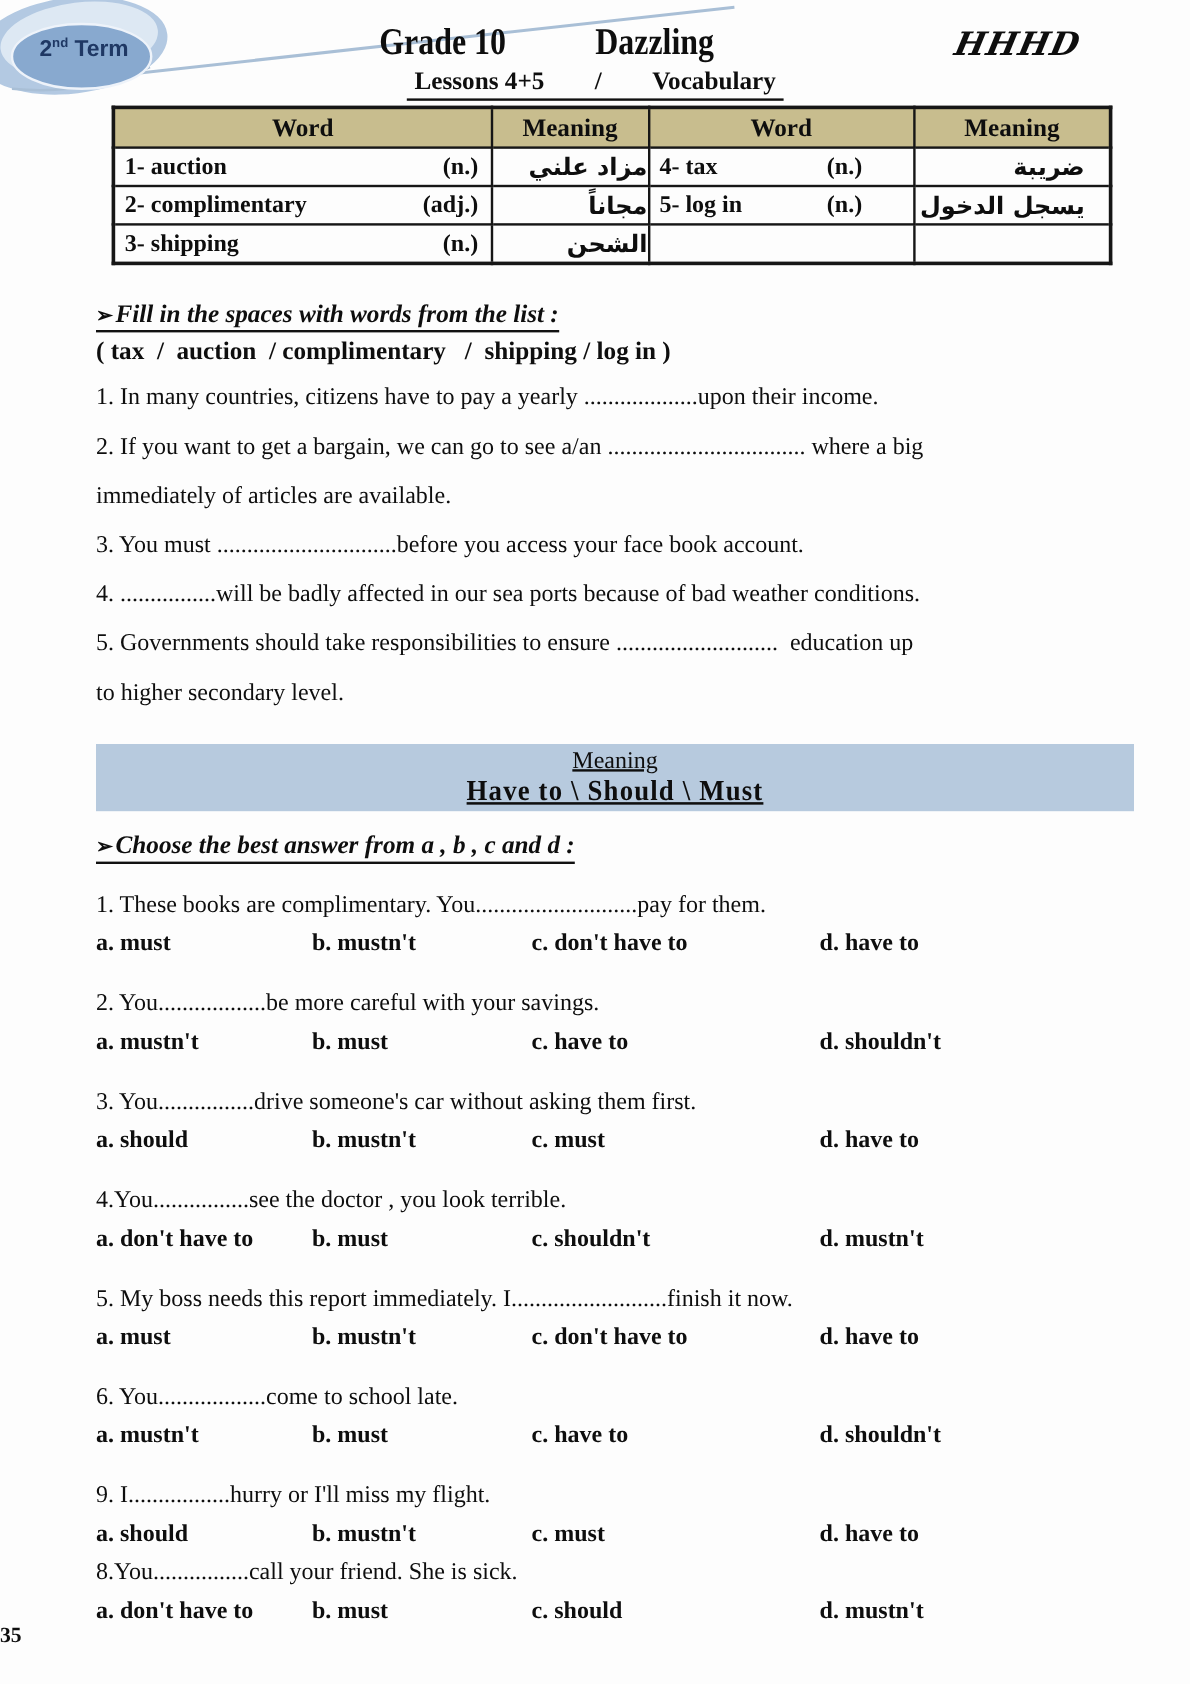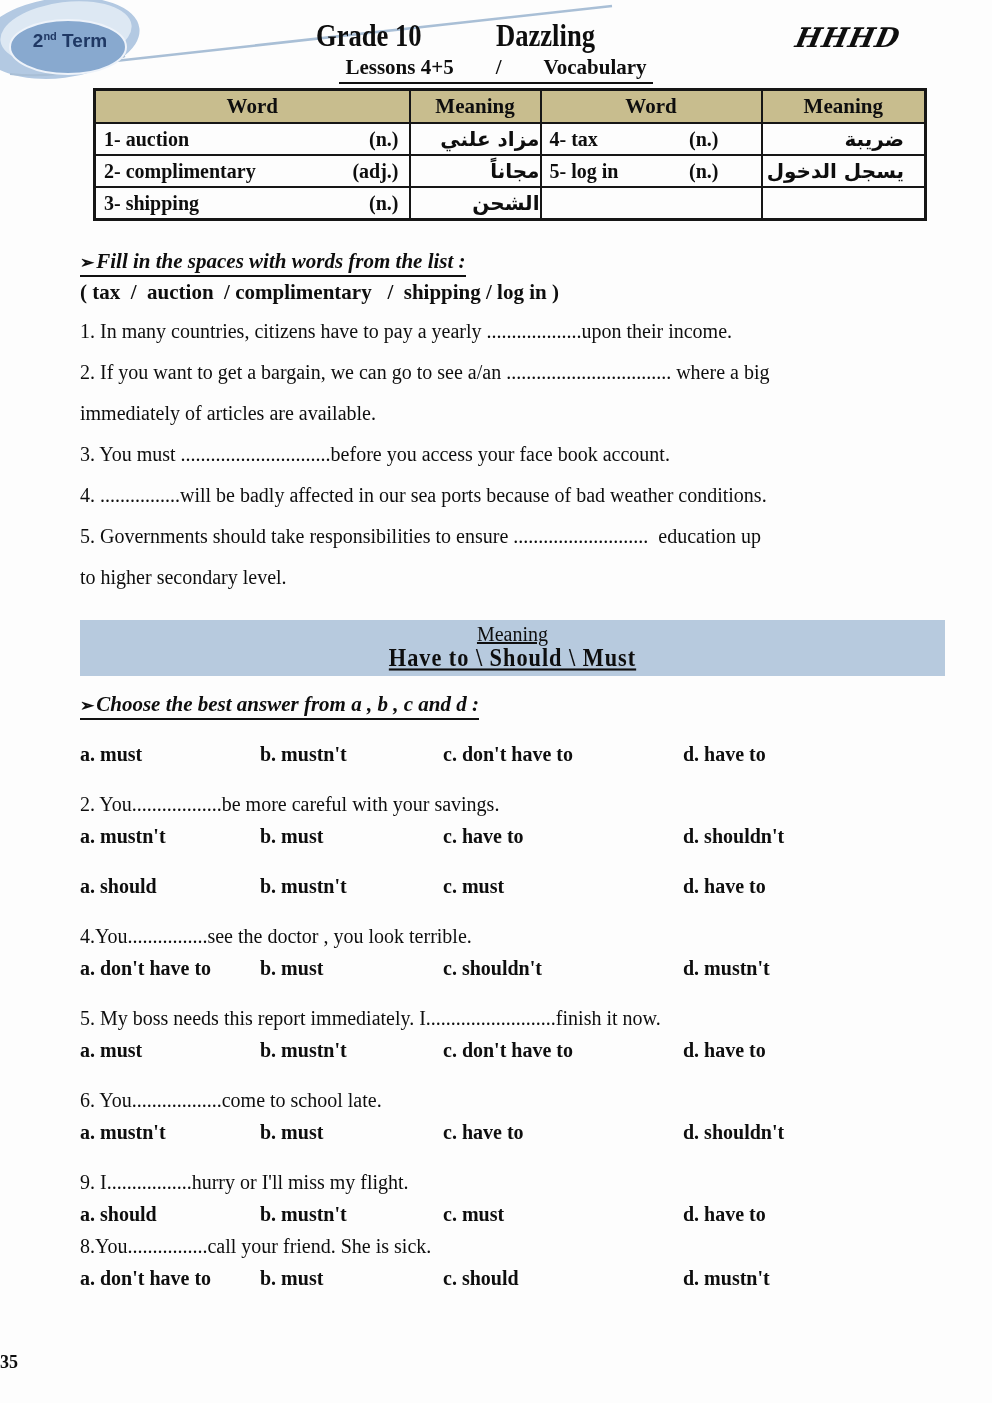--- a/index.html
+++ b/index.html
@@ -201,39 +201,41 @@
       <div class="banner-subtitle">Have to \ Should \ Must</div>
     </div>
 
     <div class="section-heading choose-heading">
       <span class="underlined"><span class="bullet-icon">➢</span><span>Choose the best answer from a , b , c and d :</span></span>
     </div>
 
     <div class="gq-list">
 
       <div class="gq">
+        <div class="gq-text">1. These books are complimentary. You...........................pay for them.</div>
         <div class="gq-options">
           <span>a. must</span>
           <span>b. mustn't</span>
           <span>c. don't have to</span>
           <span>d. have to</span>
         </div>
       </div>
 
       <div class="gq">
         <div class="gq-text">2. You..................be more careful with your savings.</div>
         <div class="gq-options">
           <span>a. mustn't</span>
           <span>b. must</span>
           <span>c. have to</span>
           <span>d. shouldn't</span>
         </div>
       </div>
 
       <div class="gq">
+        <div class="gq-text">3. You................drive someone's car without asking them first.</div>
         <div class="gq-options">
           <span>a. should</span>
           <span>b. mustn't</span>
           <span>c. must</span>
           <span>d. have to</span>
         </div>
       </div>
 
       <div class="gq">
         <div class="gq-text">4.You................see the doctor , you look terrible.</div>

